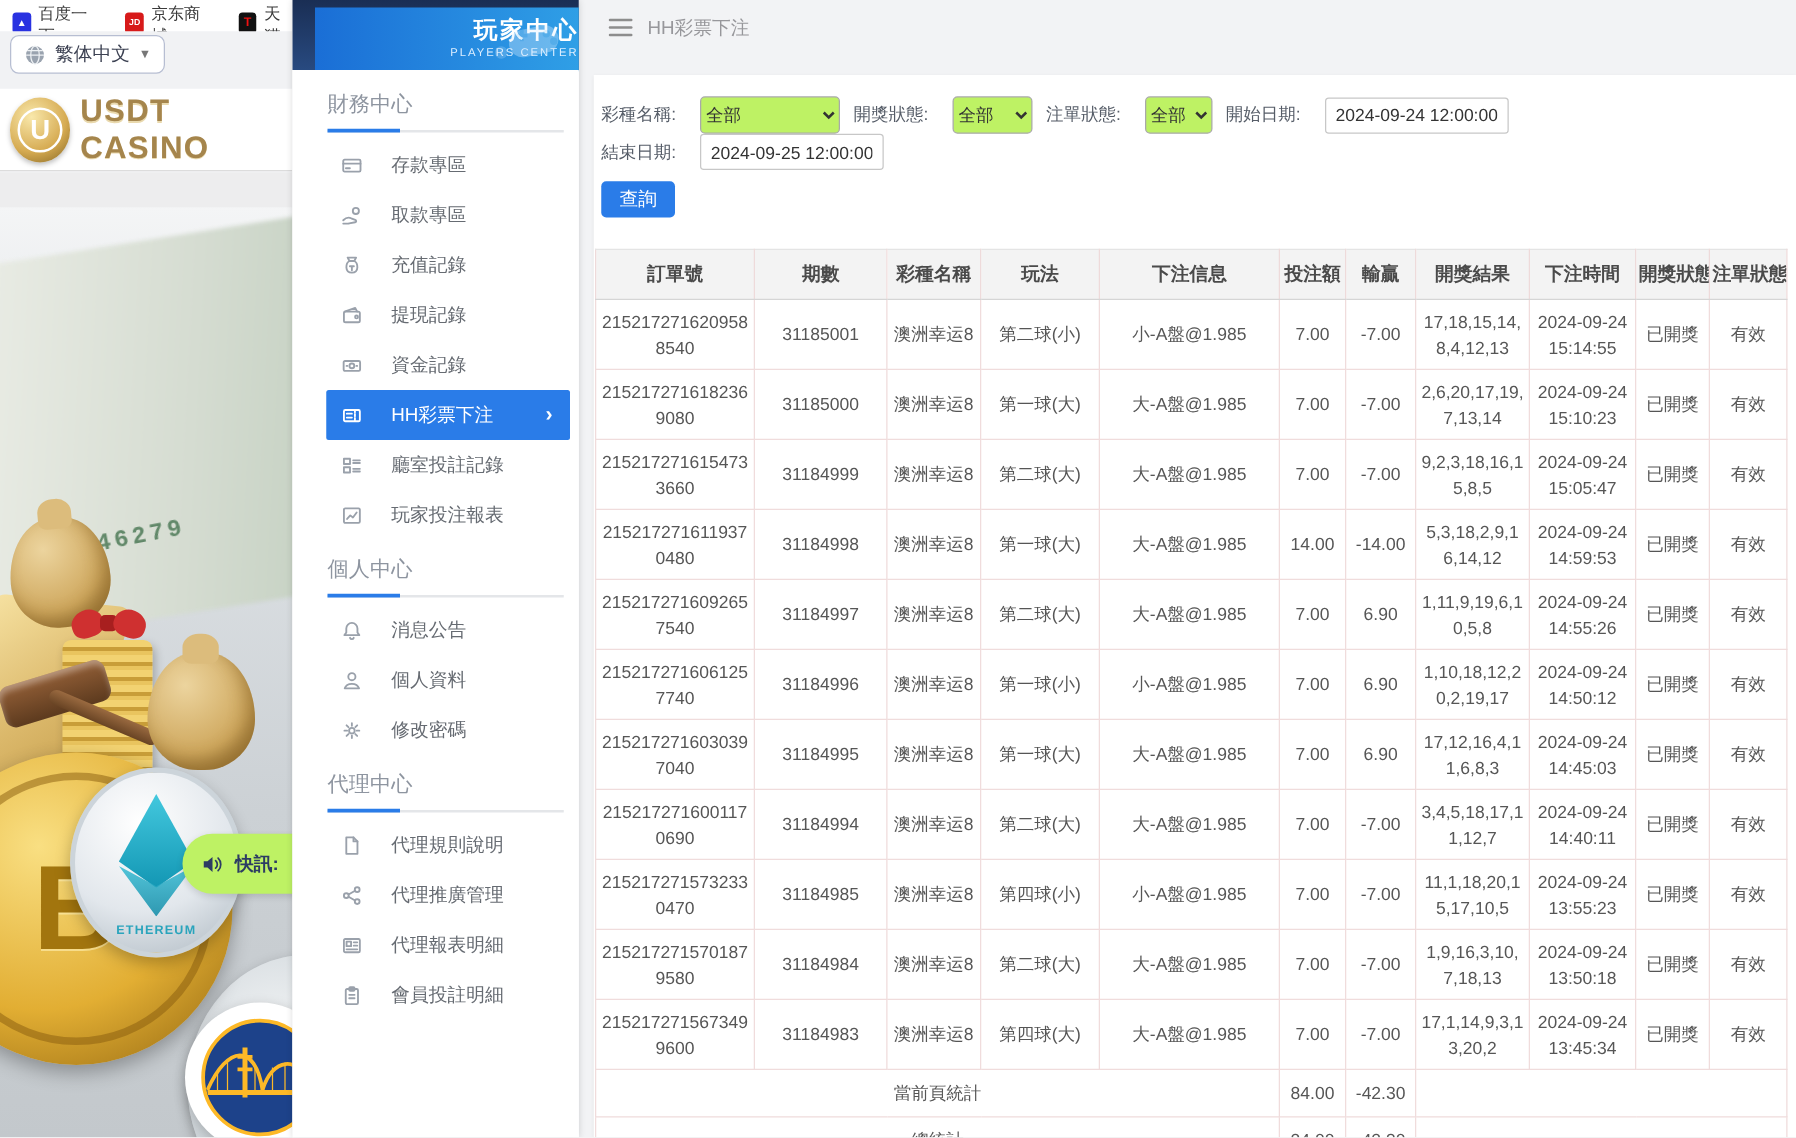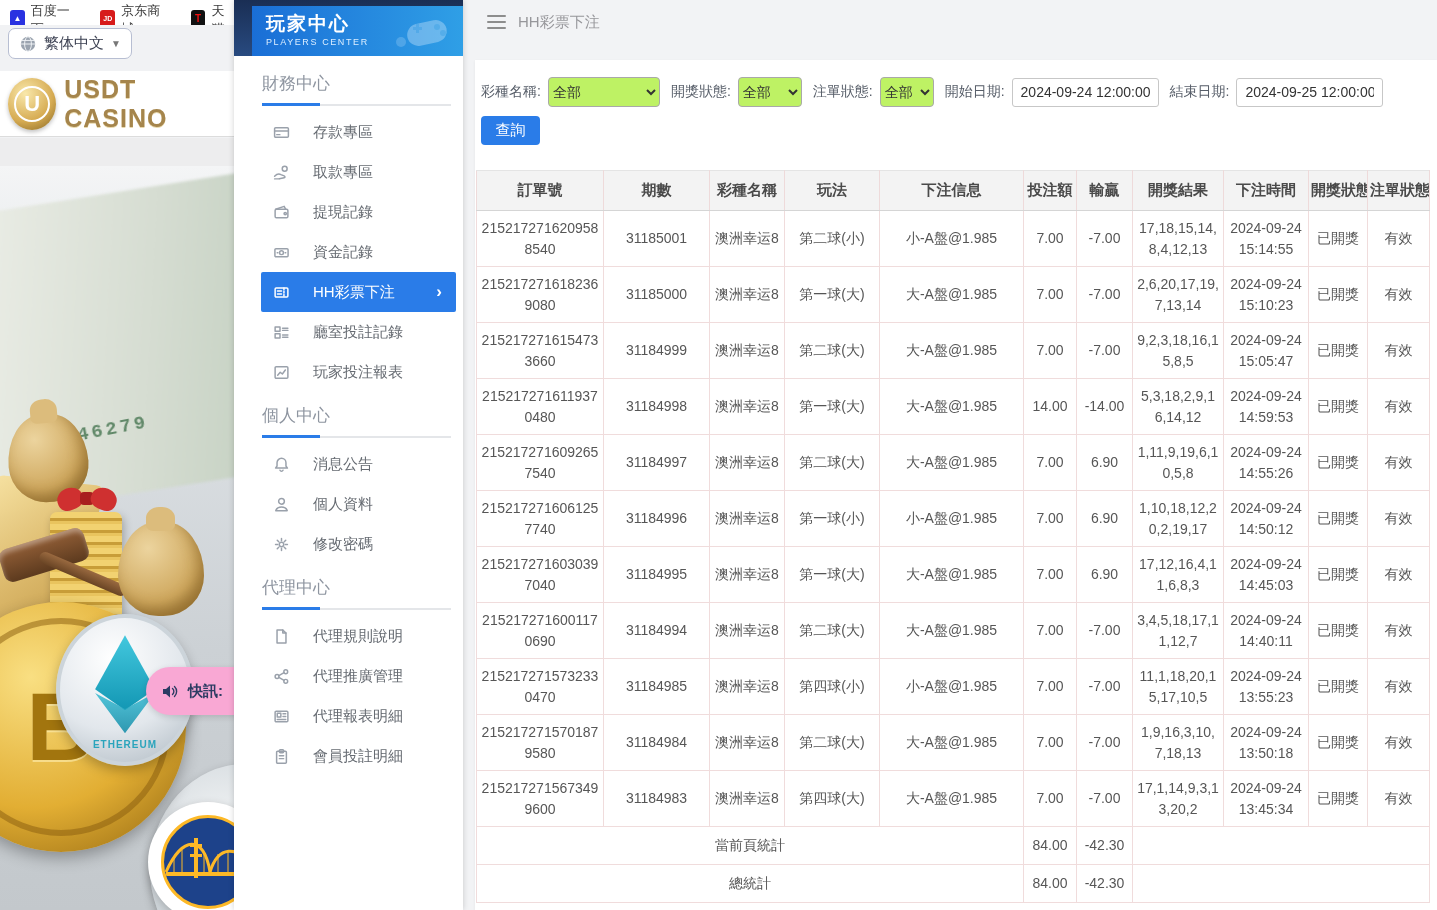--- a/index.html
+++ b/index.html
@@ -45,29 +45,29 @@
   .gavel-handle { left:36px; top:402px; width:94px; height:12px; background:linear-gradient(180deg,#9a6a40,#694424); transform:rotate(23deg); border-radius:6px; }
   .btc { left:-64px; top:436px; width:250px; height:250px; border-radius:50%; background:radial-gradient(circle at 38% 30%, #f9df82, #e2ae33 56%, #966a12 96%); box-shadow:0 6px 16px rgba(0,0,0,.3); }
   .btc::before { content:''; position:absolute; inset:16px; border-radius:50%; border:6px solid rgba(135,92,14,.5); }
   .btc-sym { position:absolute; inset:0; display:flex; align-items:center; justify-content:center; font-size:96px; font-weight:bold; color:#a2750e; text-shadow:0 2px 0 rgba(255,240,180,.6); }
   .eth { left:56px; top:448px; width:138px; height:152px; border-radius:50%; background:radial-gradient(circle at 40% 28%, #ffffff, #e2e7ec 55%, #b6c0c8 92%); border:4px solid #ccd4da; box-shadow:0 5px 12px rgba(0,0,0,.25); }
   .eth-d1 { position:absolute; left:27%; top:12%; width:46%; height:52%; background:linear-gradient(180deg,#43c8de,#1397b4); clip-path:polygon(50% 0,100% 72%,50% 100%,0 72%); }
   .eth-d2 { position:absolute; left:27%; top:52%; width:46%; height:28%; background:linear-gradient(180deg,#36bcd4,#0f8aa6); clip-path:polygon(50% 40%,100% 0,50% 100%,0 0); opacity:.85; }
   .eth-label { position:absolute; left:0; right:0; bottom:12px; text-align:center; font-size:10px; letter-spacing:1px; color:#2aa4bc; font-weight:bold; }
   .silver-coin { left:150px; top:598px; width:190px; height:210px; border-radius:50%; background:radial-gradient(circle at 38% 32%, #f3f5f6, #ccd3d8 60%, #9ba6ae 95%); box-shadow:0 4px 10px rgba(0,0,0,.25); }
 
-  .ticker { position:absolute; left:146px; top:667px; width:130px; height:48px; border-radius:26px; background:#f9a8d4; box-shadow:0 2px 6px rgba(0,0,0,.14); display:flex; align-items:center; padding-left:16px; gap:9px; }
+  .ticker { position:absolute; left:146px; top:667px; width:130px; height:48px; border-radius:26px; background:#bef264; box-shadow:0 2px 6px rgba(0,0,0,.14); display:flex; align-items:center; padding-left:16px; gap:9px; }
   .ticker-label { font-size:15px; font-weight:bold; color:#2d3c63; }
   .gsw { position:absolute; left:148px; top:802px; width:120px; height:120px; border-radius:50%; background:#fff; box-shadow:0 3px 10px rgba(0,0,0,.22); }
   .gsw-inner { position:absolute; inset:13px; border-radius:50%; background:#1d428a; border:3px solid #fdb927; overflow:hidden; }
 
   
   .sidebar { position:absolute; left:234px; top:0; width:229px; height:910px; background:#fff; box-shadow:0 0 6px rgba(0,0,0,.18); z-index:5; }
   .sb-dark { position:absolute; left:0; top:0; width:100%; height:56px; background:linear-gradient(180deg,#1a2e54,#284a80); }
-  .sb-head { position:absolute; left:18px; top:6px; right:0; height:51px; background:linear-gradient(90deg,#1a6ed6,#2f9fe6); overflow:hidden; cursor:pointer; }
+  .sb-head { position:absolute; left:18px; top:6px; right:0; height:51px; background:linear-gradient(90deg,#1a6ed6,#2f9fe6); overflow:hidden; cursor:pointer;text-align:right; }
   .sb-title { font-size:19px; font-weight:bold; color:#fff; letter-spacing:2px; margin:5px 0 0 14px; }
   .sb-sub { font-size:9px; color:#dceeff; letter-spacing:1.6px; margin-left:14px; }
   .sb-pad { position:absolute; right:10px; top:8px; opacity:.35; }
   .sb-nav { position:absolute; left:0; top:56px; right:0; bottom:0; overflow:hidden; background:#fff; padding-top:4px; }
   .sec-title { font-size:17px; color:#8e95a0; padding-left:28px; margin-top:12px; }
   .sec-line { height:2px; background:#e4e6e9; margin:9px 12px 6px 28px; position:relative; }
   .sec-line::before { content:''; position:absolute; left:0; top:-1px; height:3px; width:58px; background:#2a7ce8; }
   .menu-item { height:40px; margin:0 7px 0 27px; display:flex; align-items:center; padding:0 12px; gap:23px; cursor:pointer; border-radius:2px; }
   .mi-icon { width:17px; height:17px; flex:0 0 17px; display:flex; align-items:center; justify-content:center; }
   .mi-icon svg { width:17px; height:17px; stroke:#9aa1ab; fill:none; stroke-width:1.4; stroke-linecap:round; stroke-linejoin:round; }
@@ -78,21 +78,21 @@
   .menu-item.active::after { content:'›'; position:absolute; right:14px; color:#fff; font-size:17px; font-weight:bold; }
 
   
   .main { position:absolute; left:463px; top:0; width:974px; height:910px; background:#f2f3f5; }
   .topbar { height:44px; display:flex; align-items:center; padding-left:24px; gap:12px; }
   .hamburger { width:19px; cursor:pointer; }
   .hamburger span { display:block; height:2px; background:#8d8d8d; margin:4px 0; border-radius:1px; }
   .page-title { font-size:15px; color:#97979b; }
   .card { position:absolute; left:12px; top:60px; width:962px; height:850px; background:#fff; box-shadow:0 1px 3px rgba(0,0,0,.06); overflow:hidden; }
   .filters { display:flex; align-items:center; flex-wrap:wrap; padding:17px 6px 0 6px; font-size:14px; color:#565d68; }
-  .fgroup { display:flex; align-items:center; margin-right:11px; gap:7px; white-space:nowrap; }
+  .fgroup { display:flex; align-items:center; margin-right:11px; gap:19px; white-space:nowrap; }
   select.sel { height:30px; border:1px solid #a9a9a9; border-radius:4px; background:#bef264; font-size:14px; color:#333; font-family:"Liberation Sans",sans-serif; }
   .w112 { width:112px; } .w62 { width:64px; } .w54 { width:54px; }
   input.dt { width:147px; height:29px; border:1px solid #c7c7c7; border-radius:3px; font-size:14px; color:#333; padding:0 8px; font-family:"Liberation Sans",sans-serif; }
   .btn-query { margin:9px 0 0 6px; width:59px; height:29px; background:#2a7ce8; border:none; border-radius:4px; color:#fff; font-size:15px; cursor:pointer; font-family:"Liberation Sans",sans-serif; }
 
   table.bets { margin:25px 0 0 1px; width:953px; border-collapse:collapse; table-layout:fixed;padding-left:20px; }
   table.bets th { background:#f3f3f3; border:1px solid #eedada; border-top:1px solid #e4e4e4; border-bottom:1px solid #d5d5d5; height:40px; font-size:15px; font-weight:bold; color:#4a4a4a; padding:0 2px; overflow:hidden; white-space:nowrap; }
   table.bets td { border:1px solid #f0dcdc; height:56px; text-align:center; font-size:14px; color:#565656; padding:3px 3px; line-height:1.45; overflow:hidden; }
   td.brk { word-break:break-all; }
   tr.summary-row td { height:38px; }
@@ -226,20 +226,30 @@
               <circle cx="11" cy="4.5" r="2.3"></circle>
               <path d="M1.5 11.5 c2-2 4-2.5 6-1.5 l3 1.2 c1 .4 1 1.6 0 1.8 l-4.5 .8"></path>
               <path d="M1.5 14 h4"></path>
             </svg>
           </span>
           <span class="mi-label">取款專區</span>
         </div>
         <div class="menu-item">
           <span class="mi-icon">
             <svg viewBox="0 0 16 16">
+              <path d="M6.2 4.5 L4.8 2 h6.4 L9.8 4.5"></path>
+              <path d="M6.2 4.5 h3.6 c2.8 1.4 4 8.8-1.8 8.8 s-4.6-7.4-1.8-8.8 z"></path>
+              <path d="M6.5 8.5 h3 M8 8.5 v3"></path>
+            </svg>
+          </span>
+          <span class="mi-label">充值記錄</span>
+        </div>
+        <div class="menu-item">
+          <span class="mi-icon">
+            <svg viewBox="0 0 16 16">
               <rect x="2" y="5" width="12" height="8" rx="1.2"></rect>
               <path d="M2.5 5 L10.5 2.2 L12 5"></path>
               <circle cx="11.5" cy="9" r="1.1"></circle>
             </svg>
           </span>
           <span class="mi-label">提現記錄</span>
         </div>
         <div class="menu-item">
           <span class="mi-icon">
             <svg viewBox="0 0 16 16">

